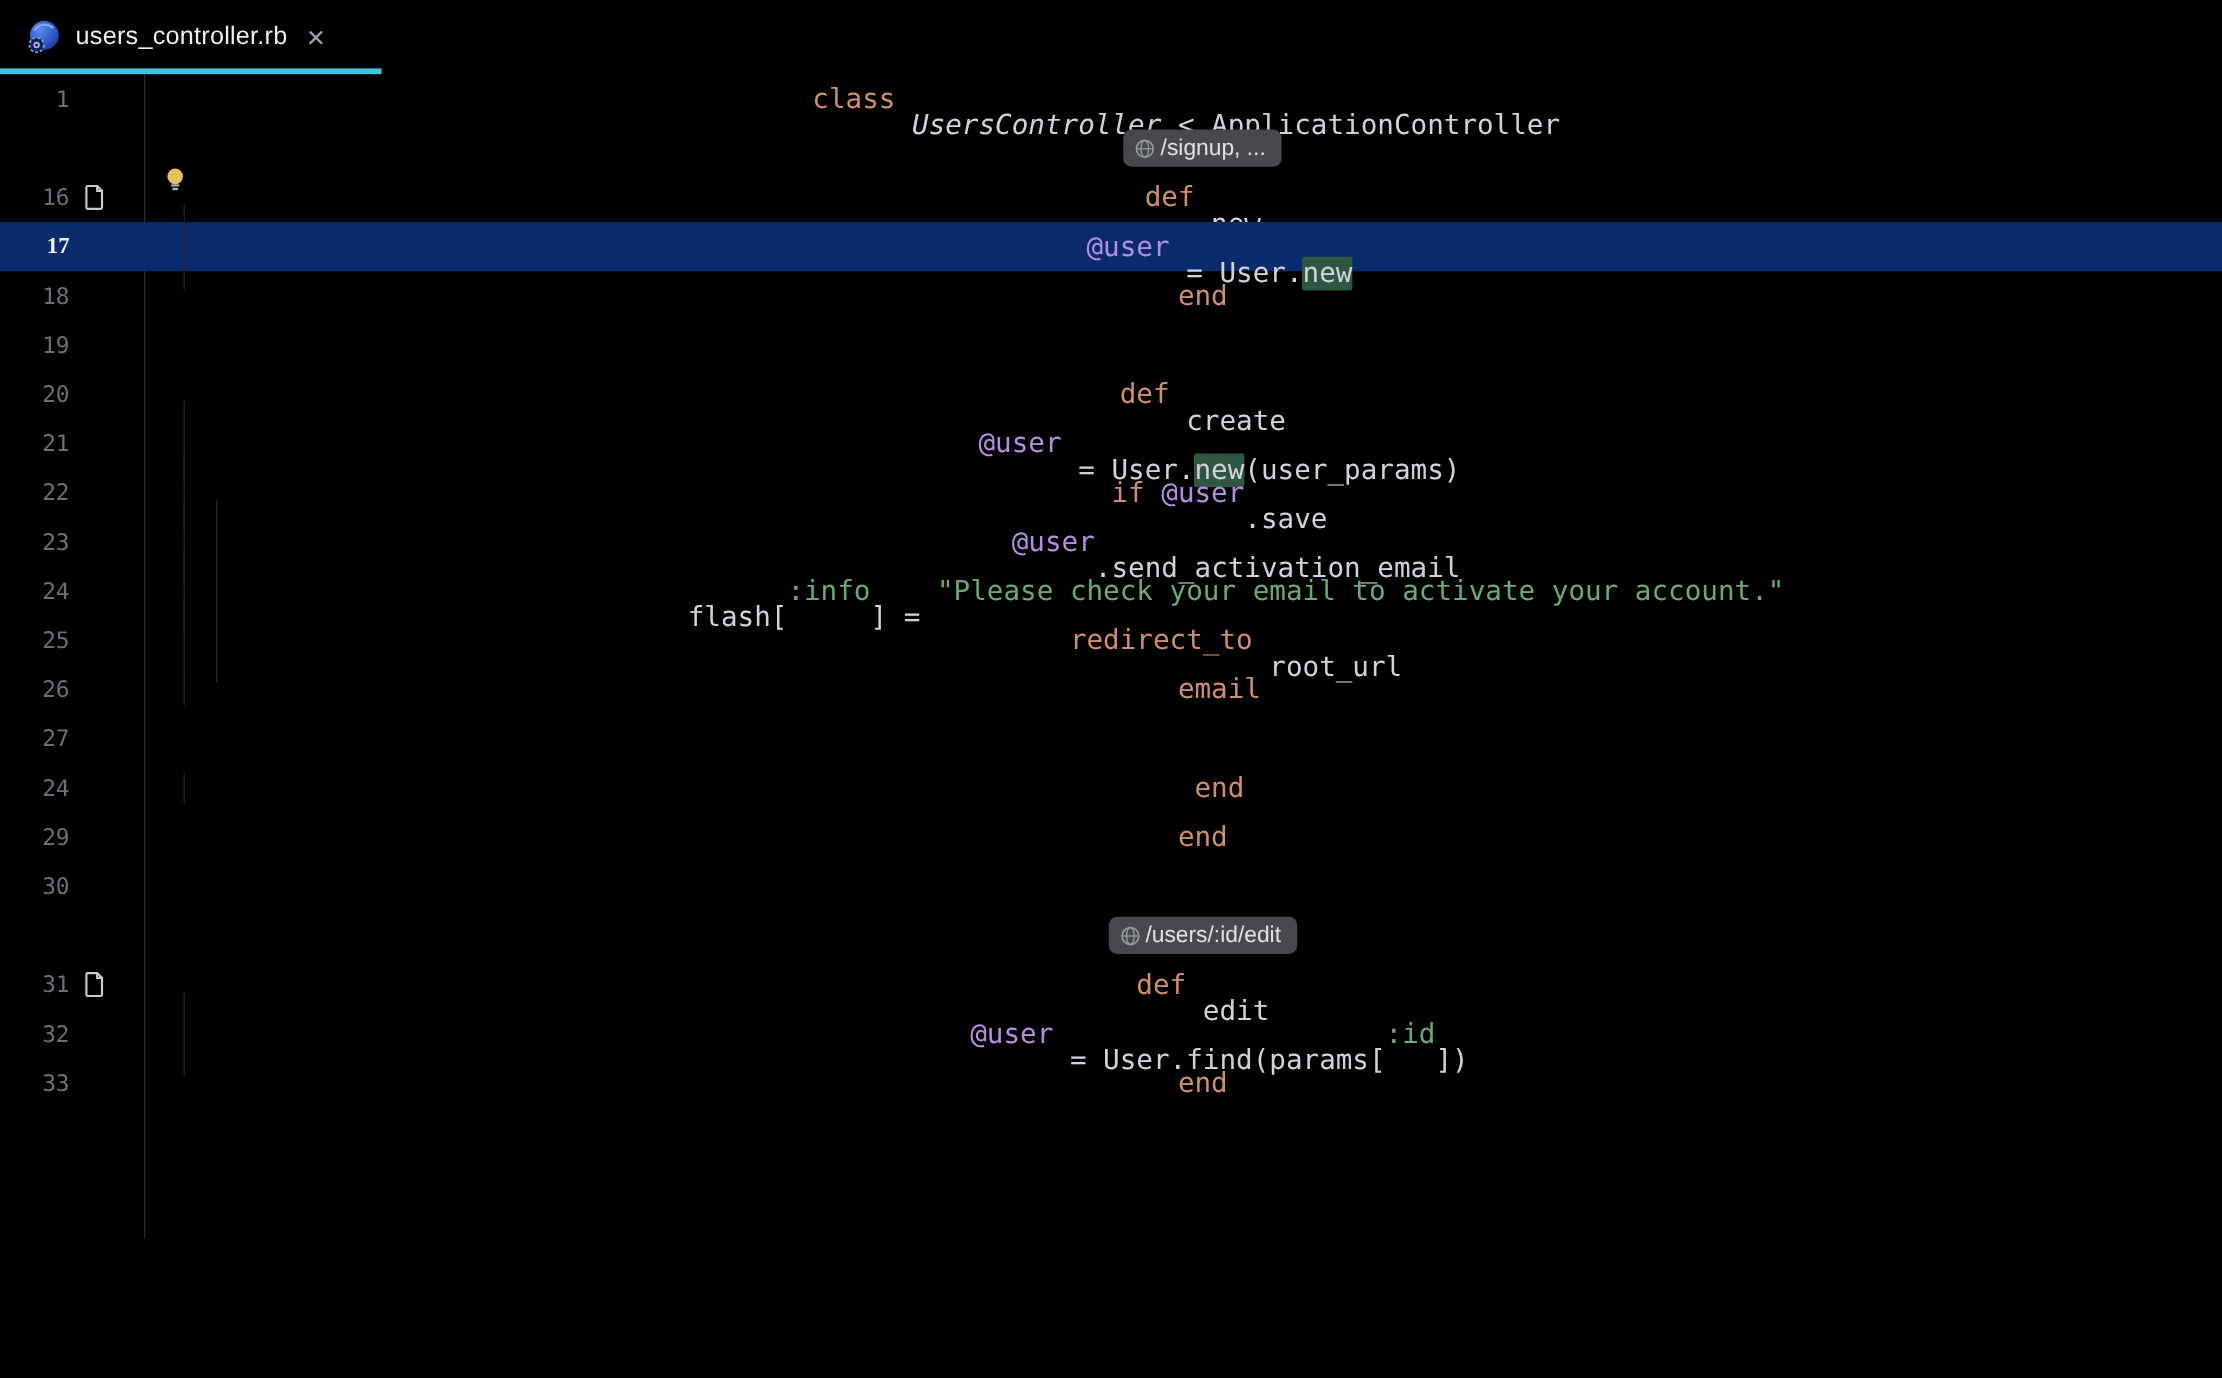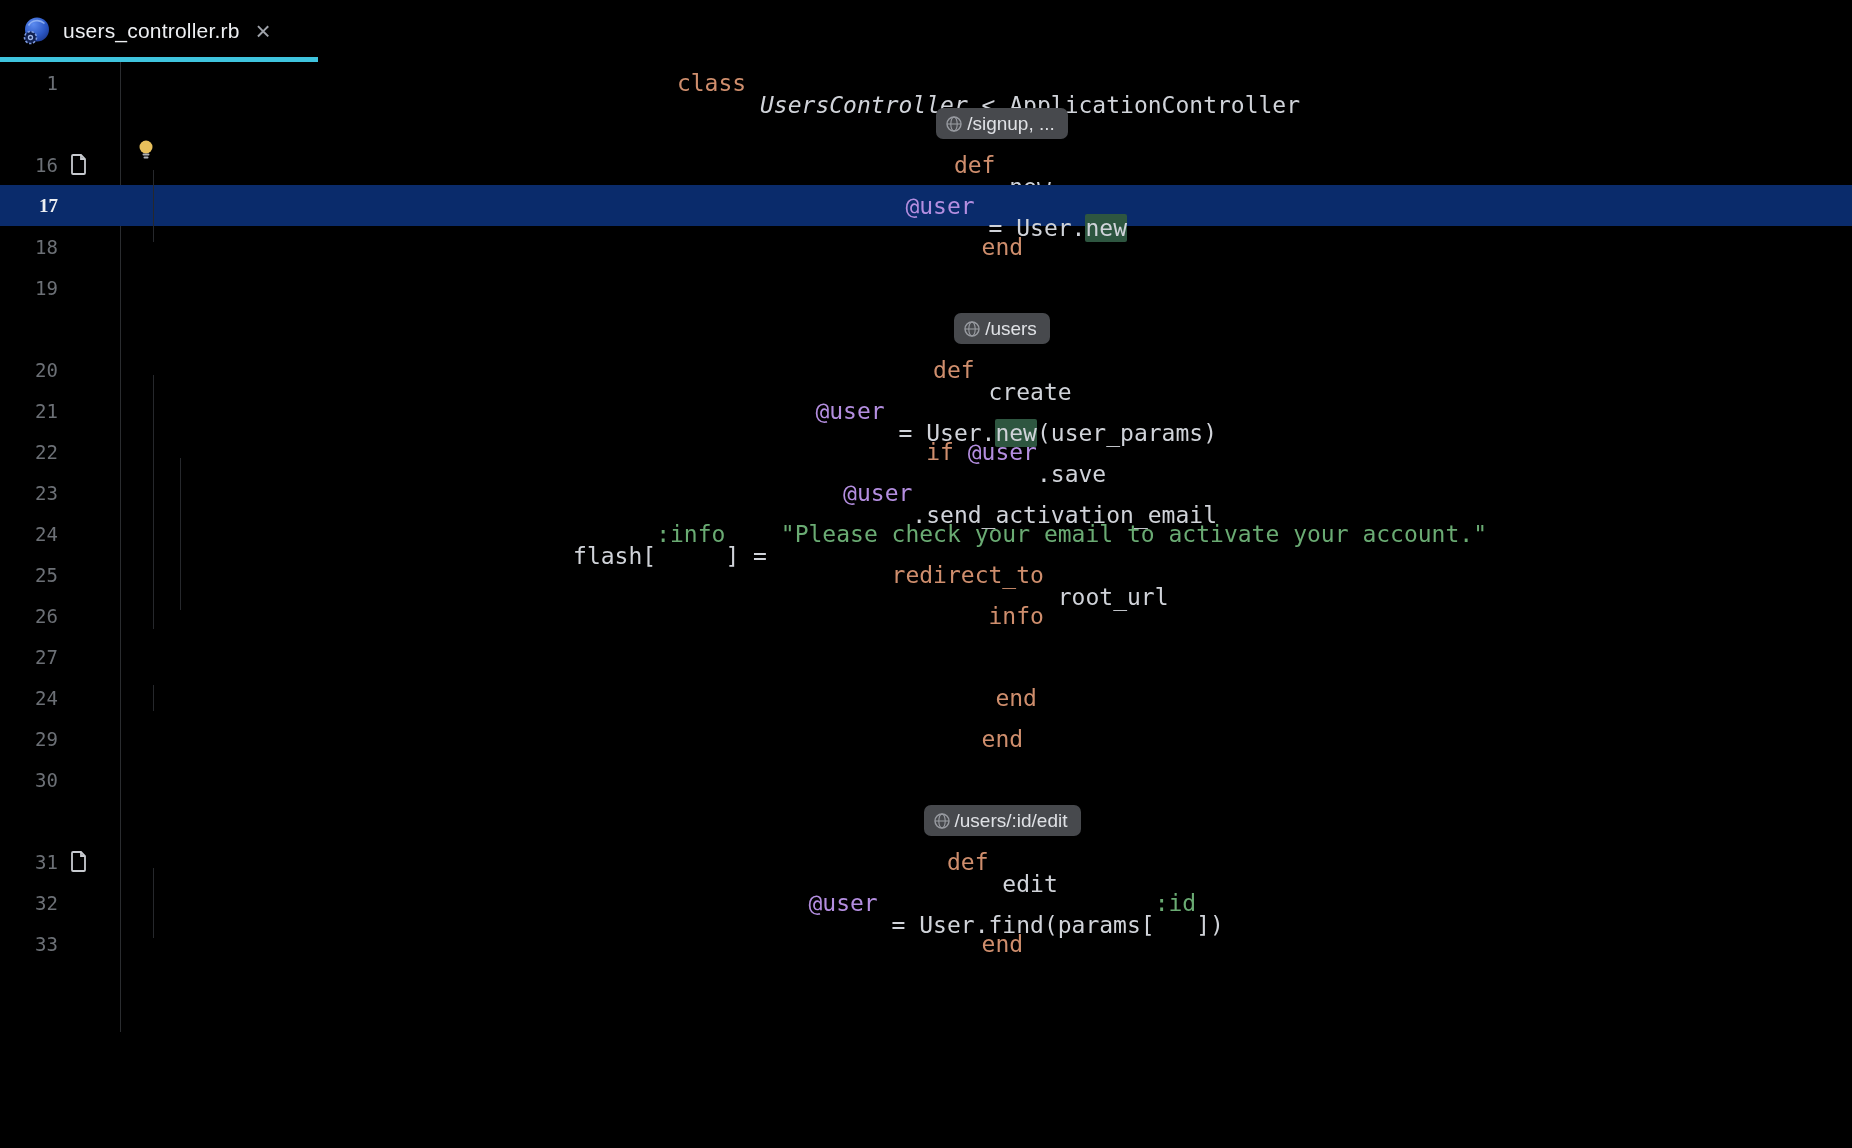--- a/index.html
+++ b/index.html
@@ -120,31 +120,20 @@
         </div>
         <div class="row">
           <div class="gutter">
             <span class="lineno">19</span>
             <span class="gicon"></span>
           </div>
           <div class="code"></div>
         </div>
         <div class="row">
           <div class="gutter">
-            <span class="lineno"></span>
-            <span class="gicon"></span>
-          </div>
-          <div class="code"><span class="badge"><span class="globe"><svg width="18" height="18" viewBox="0 0 18 18">
-                  <circle cx="9" cy="9" r="7" fill="none" stroke="#A7AAB0" stroke-width="1.4"></circle>
-                  <ellipse cx="9" cy="9" rx="3.2" ry="7" fill="none" stroke="#A7AAB0" stroke-width="1.1"></ellipse>
-                  <path d="M2 9h14" stroke="#A7AAB0" stroke-width="1.1"></path>
-                </svg></span><span>/users</span></span></div>
-        </div>
-        <div class="row">
-          <div class="gutter">
             <span class="lineno">20</span>
             <span class="gicon"></span>
           </div>
           <div class="code"><span class="tk-tx">  </span><span class="tk-kw">def </span><span class="tk-tx">create</span></div>
         </div>
         <div class="row">
           <div class="gutter">
             <span class="lineno">21</span>
             <span class="gicon"></span>
           </div>
@@ -176,21 +165,21 @@
             <span class="lineno">25</span>
             <span class="gicon"></span>
           </div>
           <div class="code"><span class="guide" style="left: calc(2ch + 5px);"></span><span class="guide" style="left: calc(4ch + 5px);"></span><span class="tk-tx">      </span><span class="tk-kw">redirect_to</span><span class="tk-tx"> root_url</span></div>
         </div>
         <div class="row">
           <div class="gutter">
             <span class="lineno">26</span>
             <span class="gicon"></span>
           </div>
-          <div class="code"><span class="guide" style="left: calc(2ch + 5px);"></span><span class="tk-kw">    info</span></div>
+          <div class="code"><span class="guide" style="left: calc(2ch + 5px);"></span><span class="tk-kw">    email</span></div>
         </div>
         <div class="row">
           <div class="gutter">
             <span class="lineno">27</span>
             <span class="gicon"></span>
           </div>
         </div>
         <div class="row">
           <div class="gutter">
             <span class="lineno">24</span>

